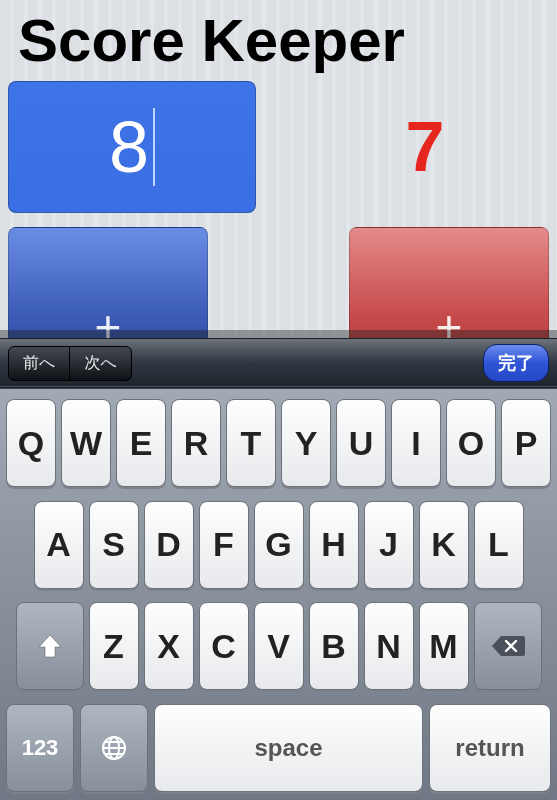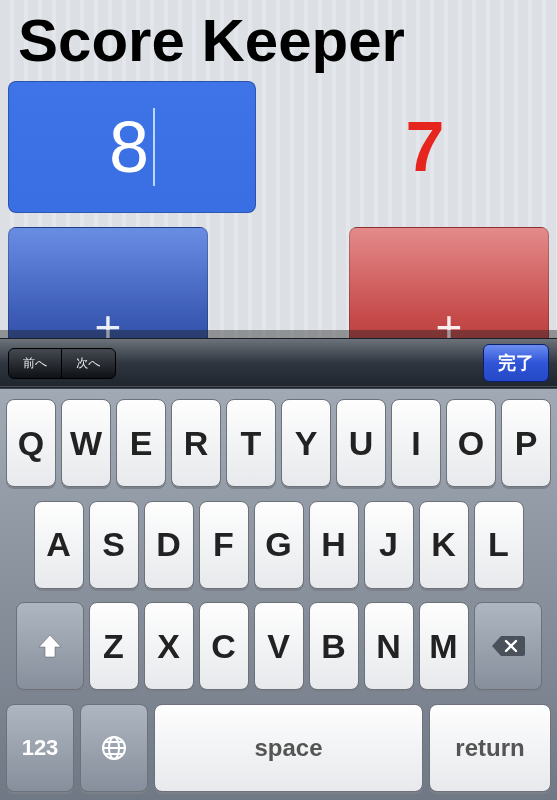--- a/index.html
+++ b/index.html
@@ -141,38 +141,38 @@
   .seg {
     display: flex;
     border-radius: 6px;
     overflow: hidden;
     background: linear-gradient(#444951, #0e1115);
     border: 1px solid #000;
   }
   .seg button {
     all: unset;
     color: #e9ebed;
-    font-size: 12px;
+    font-size: 16px;
     padding: 6px 14px;
     text-align: center;
     cursor: pointer;
     font-family: Liberation Sans, sans-serif;
   }
   .seg button + button {
     border-left: 1px solid #000;
     text-align: center;
   }
   .done-btn {
     all: unset;
     margin-left: auto;
     color: #fff;
     font-size: 18px;
     font-weight: 600;
     padding: 6px 14px;
-    border-radius: 6px;
+    border-radius: 14px;
     background: linear-gradient(#6c8df0, #2f54d6 50%, #2549c6);
     border: 1px solid #0a1f6d;
     cursor: pointer;
     font-family: inherit;
   }
 
   
   .keyboard {
     position: absolute;
     top: 388px;

